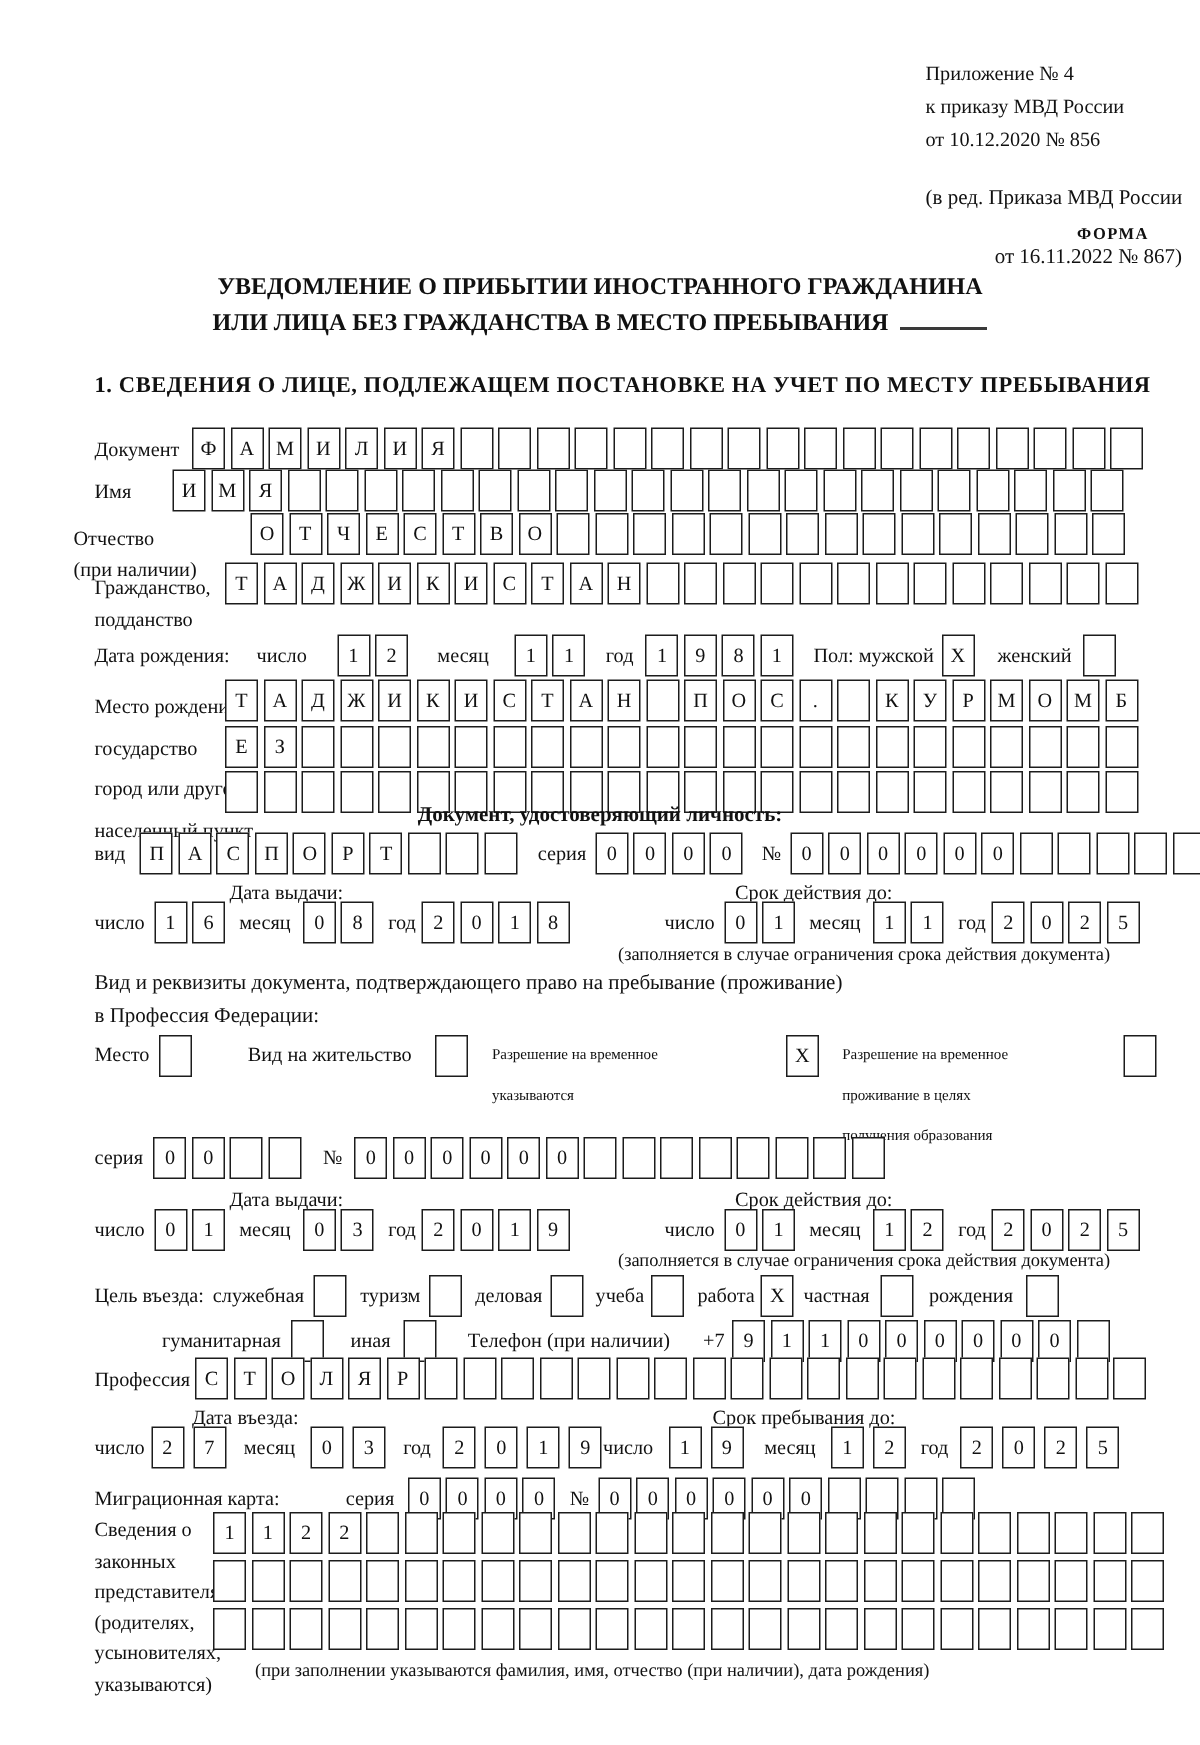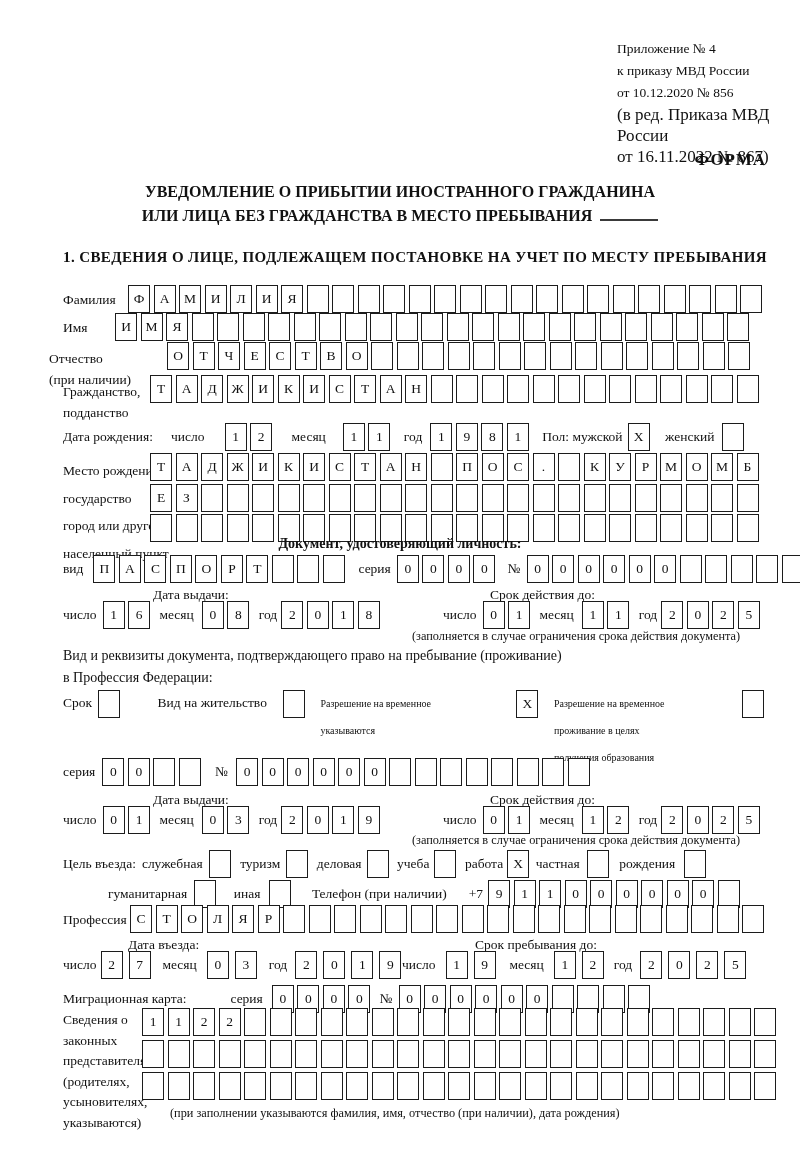--- a/index.html
+++ b/index.html
@@ -8,22 +8,22 @@
   .pos{position:absolute;}
   .flexrow{display:flex;align-items:center;height:28px;white-space:nowrap;}
   .topflex{display:flex;align-items:flex-start;white-space:nowrap;}
   .lbl{font-size:13.5px;white-space:nowrap;}
   .cells{display:flex;}
   .cell{width:22px;height:28px;box-sizing:border-box;border:1.6px solid #1c1c1c;
         margin-right:3.5px;display:flex;align-items:center;justify-content:center;
         font-size:13.5px;background:#fff;flex:none;}
   .cells.wide .cell{margin-right:6px;}
   .appendix{font-size:13.5px;line-height:22px;}
-  .appendix .small{font-size:17px;line-height:21px;display:block;margin-top:0;}
-  .forma{font-weight:bold;font-size:17px;letter-spacing:1px;}
+  .appendix .small{font-size:14px;line-height:21px;display:block;margin-top:18px;text-align:right;}
+  .forma{font-weight:bold;font-size:11px;letter-spacing:1px;}
   .title-line{left:0;width:800px;text-align:center;font-weight:bold;font-size:16px;}
   .sec-title{font-weight:bold;font-size:15px;letter-spacing:0.4px;white-space:nowrap;}
   .doc-heading{left:0;width:800px;text-align:center;font-weight:bold;font-size:14px;}
   .note{font-size:12.3px;}
   .blank{display:inline-block;width:58px;border-bottom:2px solid #3a3a3a;margin-left:8px;}
   .twoline{line-height:21px;}
   .ctr{line-height:27px;font-size:10px;}
   .replbl{line-height:20.5px;font-size:13.5px;}
   .h1w{font-size:14px;}
 </style>
@@ -39,21 +39,21 @@
 </div>
 <div class="pos forma" style="right:34px;top:150px">ФОРМА</div>
 
 <div class="pos title-line" style="top:183px">УВЕДОМЛЕНИЕ О ПРИБЫТИИ ИНОСТРАННОГО ГРАЖДАНИНА</div>
 <div class="pos title-line" style="top:207px">
   <span>ИЛИ ЛИЦА БЕЗ ГРАЖДАНСТВА В МЕСТО ПРЕБЫВАНИЯ</span><span class="blank"></span>
 </div>
 
 <div class="pos sec-title" style="left:63px;top:249px">1. СВЕДЕНИЯ О ЛИЦЕ, ПОДЛЕЖАЩЕМ ПОСТАНОВКЕ НА УЧЕТ ПО МЕСТУ ПРЕБЫВАНИЯ</div>
 
-<div class="pos lbl" style="left:63px;top:292px">Фамилия</div>
+<div class="pos lbl" style="left:63px;top:292px">Документ</div>
 <div class="pos cells" style="left:128px;top:285px">
     <span class="cell">Ф</span>
     <span class="cell">А</span>
     <span class="cell">М</span>
     <span class="cell">И</span>
     <span class="cell">Л</span>
     <span class="cell">И</span>
     <span class="cell">Я</span>
     <span class="cell"></span>
     <span class="cell"></span>
@@ -358,21 +358,21 @@
       <span class="cell">2</span>
       <span class="cell">5</span>
     </span>
 </div>
 <div class="pos note" style="left:412px;top:629px">(заполняется в случае ограничения срока действия документа)</div>
 
 <div class="pos lbl h1w" style="left:63px;top:648px">Вид и реквизиты документа, подтверждающего право на пребывание (проживание)</div>
 <div class="pos lbl h1w" style="left:63px;top:670px">в Профессия Федерации:</div>
 
 <div class="pos topflex" style="left:63px;top:690px">
-  <span class="lbl" style="padding-top:5px">Срок</span>
+  <span class="lbl" style="padding-top:5px">Место</span>
   <span class="cells" style="margin-left:6px">
       <span class="cell"></span>
     </span>
   <span class="lbl" style="margin-left:34px;padding-top:5px">Вид на жительство</span>
   <span class="cells" style="margin-left:16px">
       <span class="cell"></span>
     </span>
   <span class="ctr" style="margin-left:12px;width:176px">
     <div>Разрешение на временное</div>
     <div>указываются</div>

